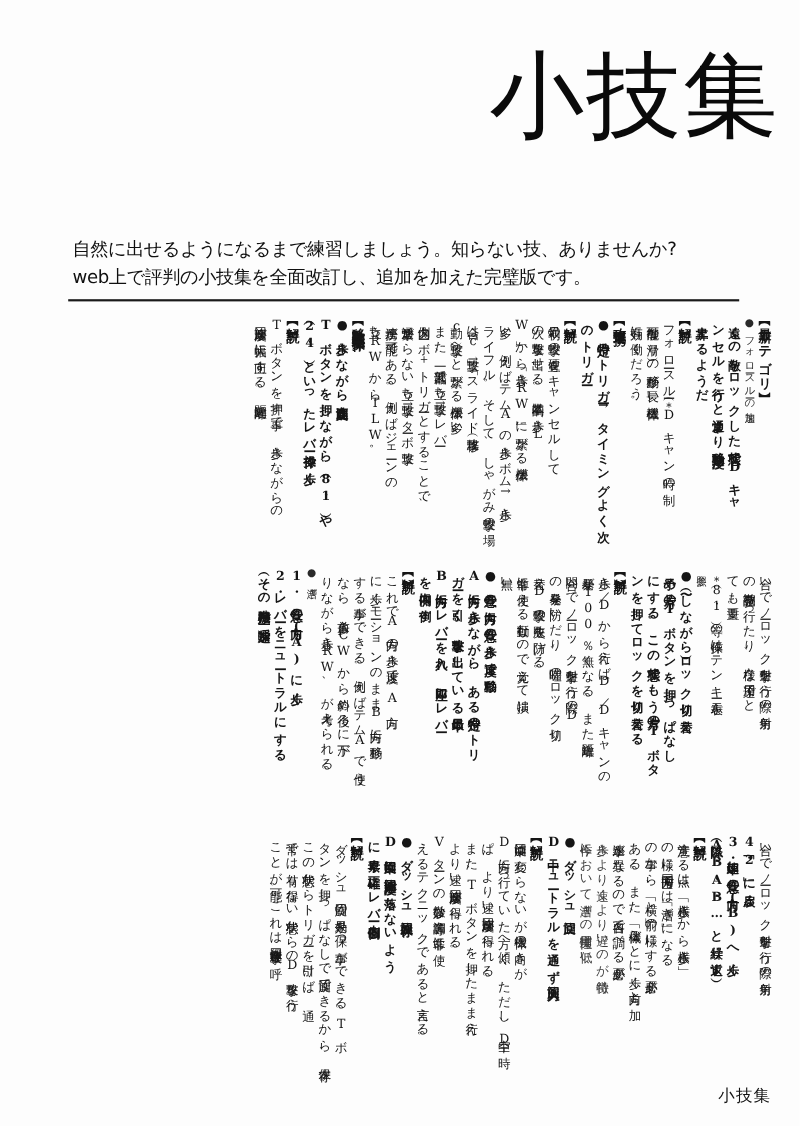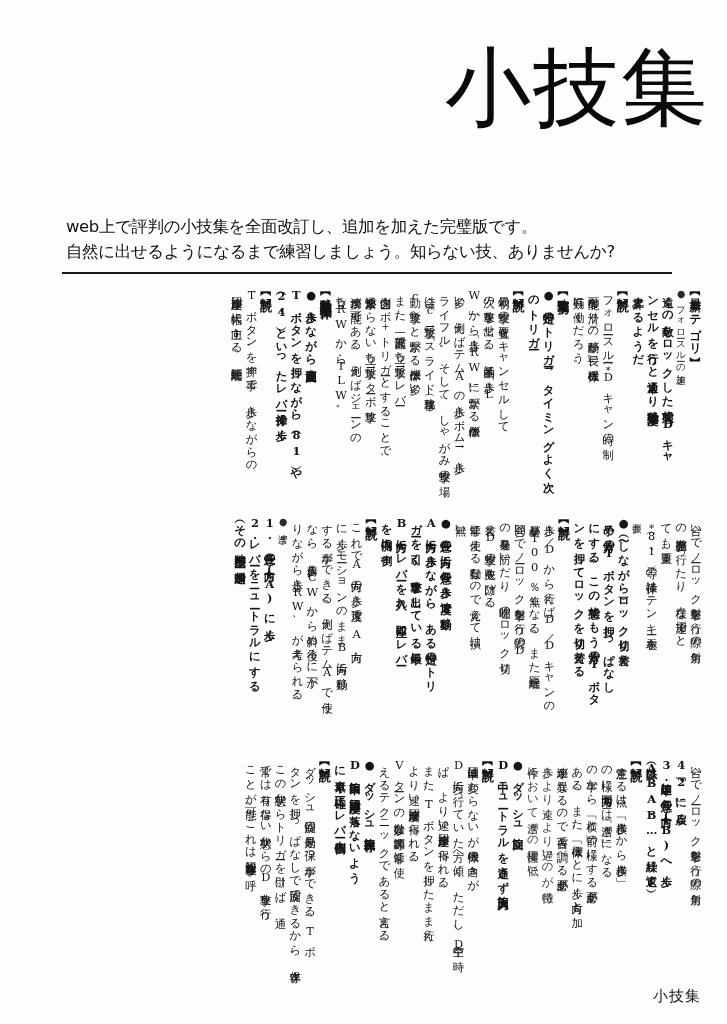--- a/index.html
+++ b/index.html
@@ -97,22 +97,22 @@
 </head>
 <body>
 
 <div id="page">
 
   <div id="title-block">
     <div id="doc-title">小技集</div>
   </div>
 
   <div id="subtitle-block">
+    <div class="subtitle-line">自然に出せるようになるまで練習しましょう。知らない技、ありませんか?</div>
     <div class="subtitle-line">web上で評判の小技集を全面改訂し、追加を加えた完璧版です。</div>
-    <div class="subtitle-line">自然に出せるようになるまで練習しましょう。知らない技、ありませんか?</div>
   </div>
   <div id="subtitle-rule"></div>
 
   <div class="vblock" id="block-top" style="top:288px; right:26px; height:210px;">
     <div class="vcol heading" style="height:96px;">【最新カテゴリ】</div>
     <div class="vcol small" style="height:122px;">●フォロースルーの加速</div>
     <div class="vcol bold" style="height:205px;">遠くの敵をロックした状態でDキャ</div>
     <div class="vcol bold" style="height:205px;">ンセルを行うと通常より移動速度が</div>
     <div class="vcol bold" style="height:96px;">上昇するようだ</div>
     <div class="vcol heading" style="height:58px;">【解説】</div>

